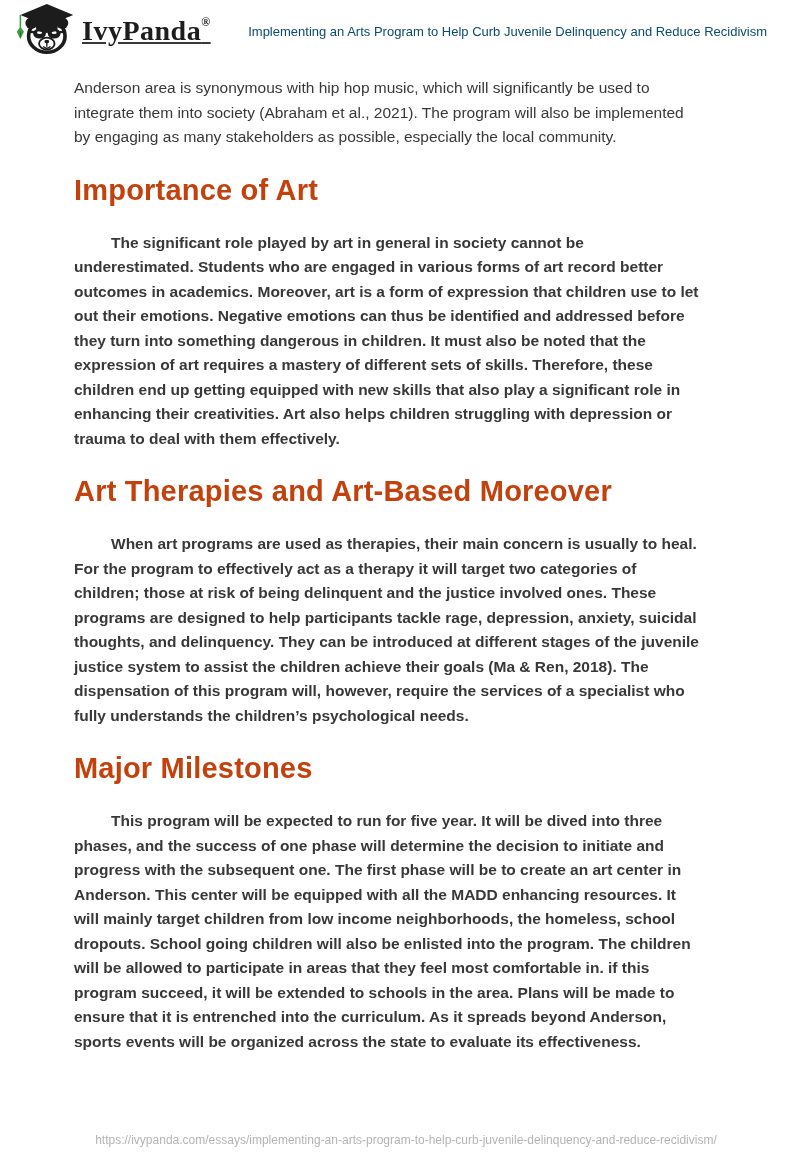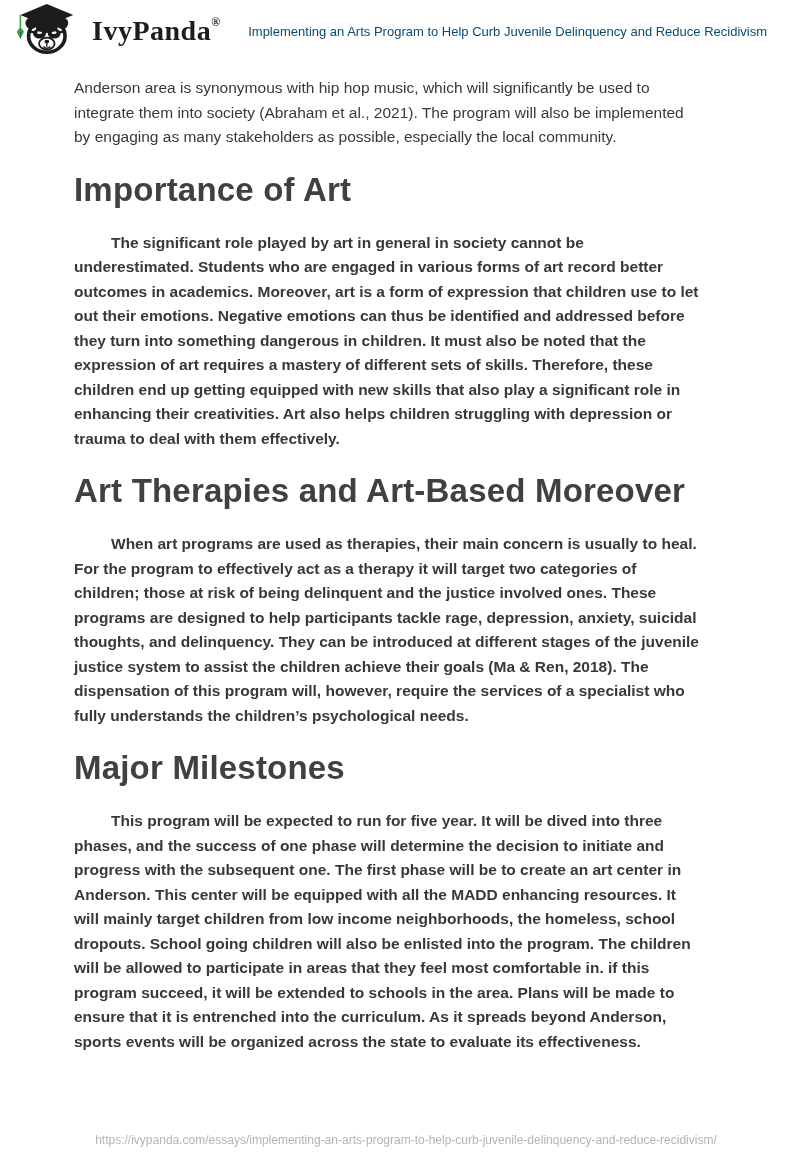--- a/index.html
+++ b/index.html
@@ -8,21 +8,21 @@
     width: 800px; height: 1160px;
     position: relative; overflow: hidden;
     font-family: "Liberation Sans", sans-serif;
     color: #383838;
   }
   .page-header {
     display: flex; align-items: center;
     padding: 8px 33px 6px 14px;
     height: 60px;
   }
-  .logo-wrap { display: flex; align-items: center; gap: 16px; }
+  .logo-wrap { display: flex; align-items: center; gap: 6px; text-decoration: underline; }
   .logo-text {
     font-family: "Liberation Serif", serif;
     font-weight: 700; font-size: 28px; color: #1d1d1d;
     letter-spacing: 0.5px;
   }
   .logo-text sup { font-size: 12px; vertical-align: 14px; }
   .doc-title {
     margin-left: auto;
     font-size: 13px; color: #0c4a6e;
     white-space: nowrap;
@@ -30,22 +30,22 @@
   main {
     padding: 16px 98px 0 74px;
   }
   p.body-par {
     font-size: 15.5px; line-height: 24.5px;
     margin: 0 0 24px 0;
     color: #383838;
   }
   p.indented { text-indent: 37px; font-weight: bold; }
   h2.section-heading {
-    font-size: 33px; line-height: 30px;
-    font-weight: 700; color: #404040;
+    font-size: 29px; line-height: 30px;
+    font-weight: 700; color: #c2410c;
     margin: 25px 0 26px 0;
     letter-spacing: 0.2px;
   }
   .page-footer {
     position: absolute; left: 12px; right: 0; bottom: 12px;
     text-align: center;
   }
   .footer-url {
     font-size: 12px; color: #b4b4b4; text-decoration: none;
   }

